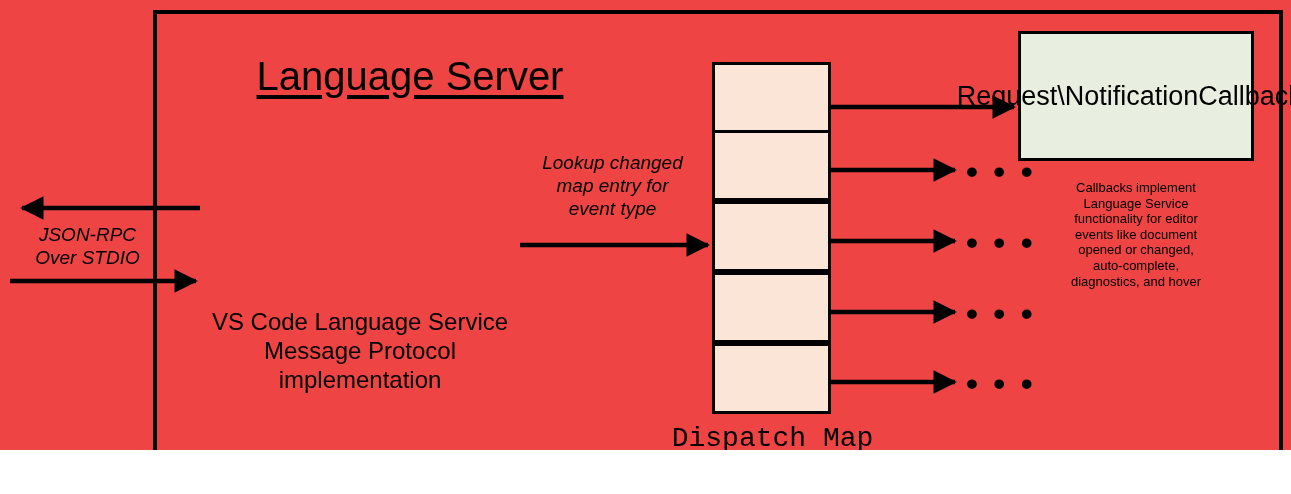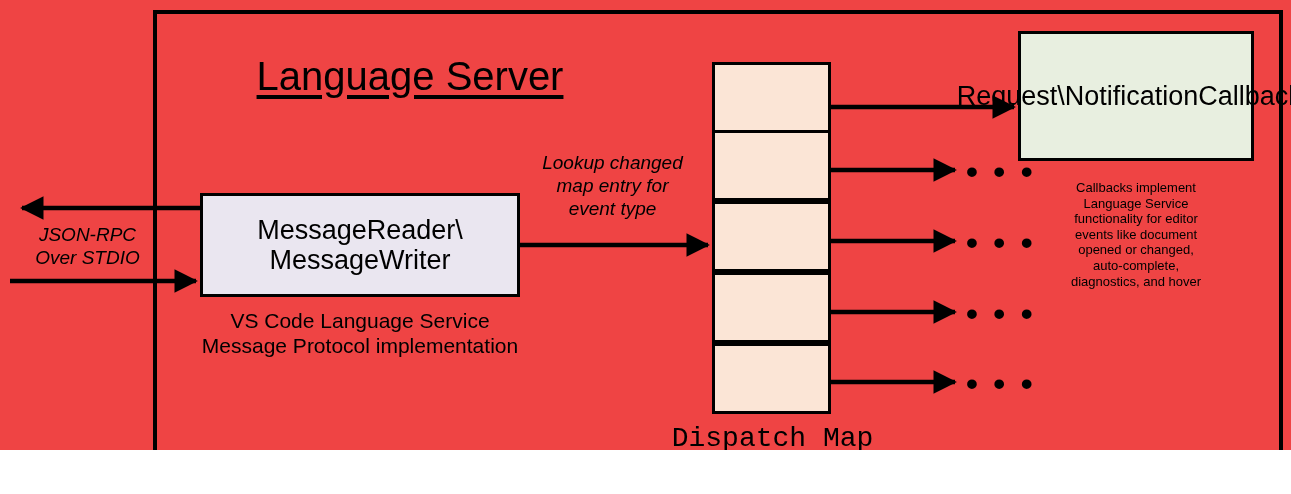--- a/index.html
+++ b/index.html
@@ -74,21 +74,21 @@
     border: 3px solid #000000;
     background: #EAE6F0;
     font-size: 27px;
     flex-direction: column;
     z-index: 3;
   }
   #reader-caption {
     left: 185px;
     top: 308px;
     width: 350px;
-    font-size: 21px;
+    font-size: 24px;
   }
 
   
   #jsonrpc-label {
     left: 20px;
     top: 224px;
     width: 135px;
     font-size: 19px;
   }
 
@@ -210,24 +210,20 @@
     <circle cx="790" cy="382" r="13" fill="#000000"></circle>
   </svg>
 
   <div id="outer-frame"></div>
 
   <div class="txt" id="title">Language Server</div>
 
   <div class="txt italic" id="jsonrpc-label">JSON-RPC
 Over STDIO</div>
 
-  <div class="node" id="reader-box">
-    <div>MessageReader\</div>
-    <div>MessageWriter</div>
-  </div>
   <div class="txt" id="reader-caption">VS Code Language Service
 Message Protocol implementation</div>
 
   <div class="txt italic" id="lookup-label">Lookup changed
 map entry for
 event type</div>
 
 
   <div id="dispatch-map">
     <div class="dm-cell" style="top:0px;"></div>

